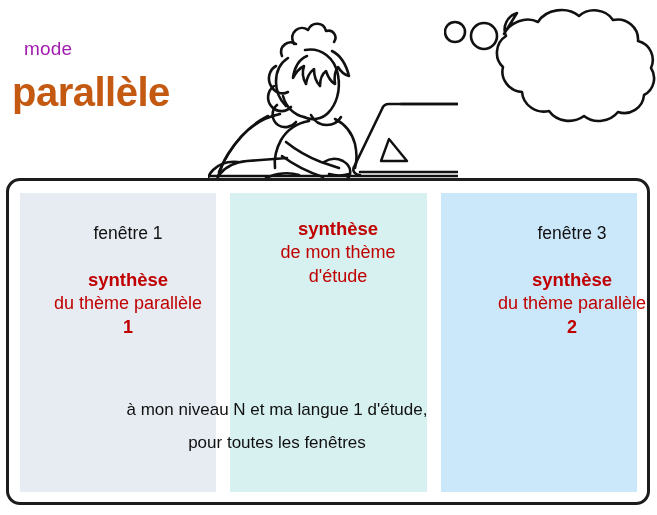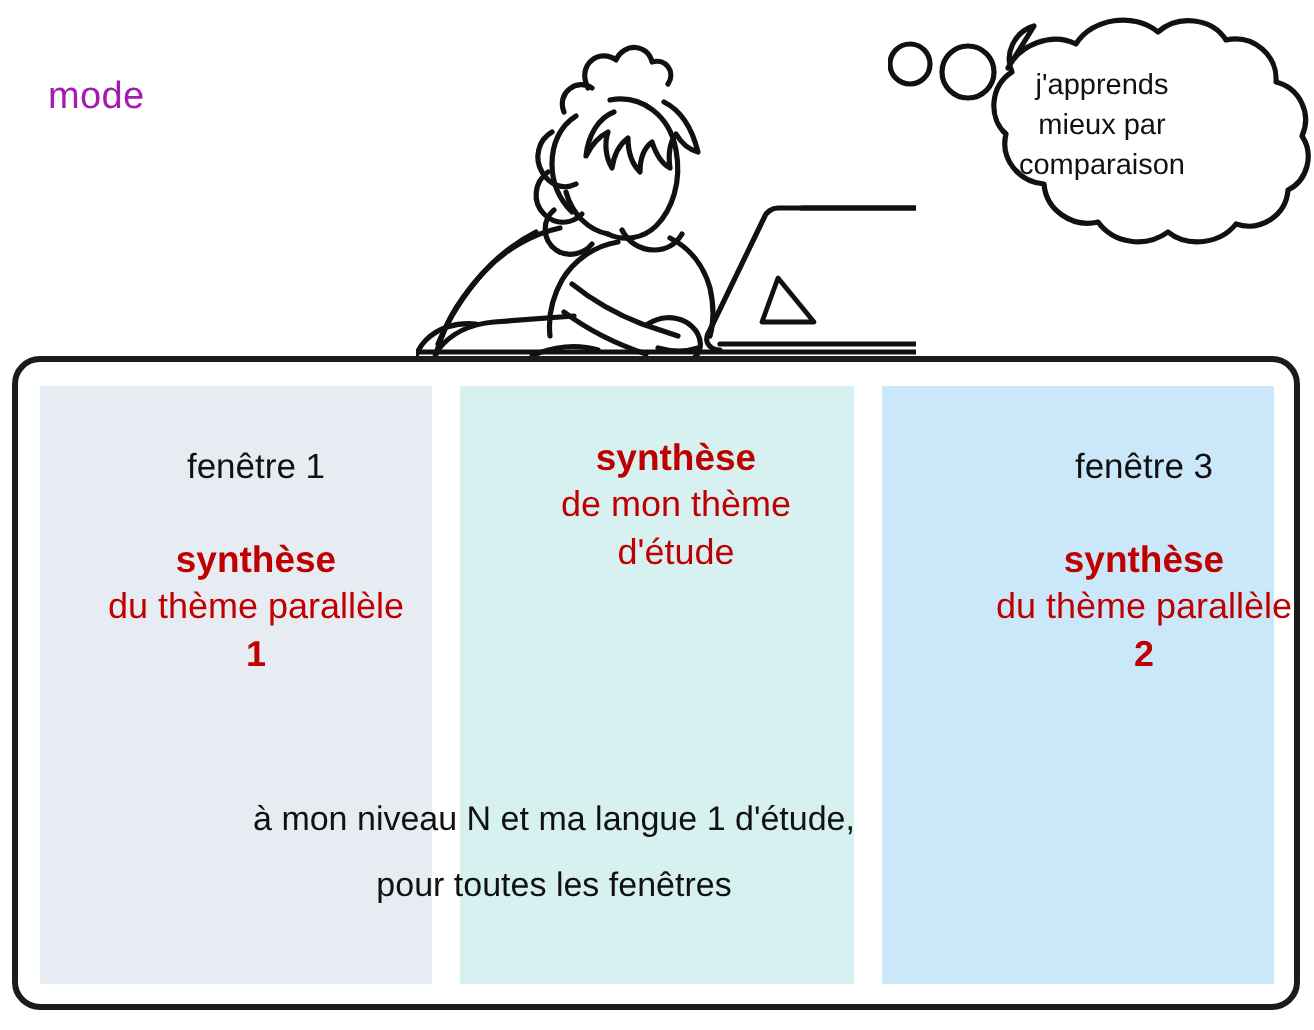--- a/index.html
+++ b/index.html
@@ -134,20 +134,21 @@
     color: #111111;
     white-space: pre-line;
   }
 </style>
 </head>
 <body>
 
 <div id="header-area">
 
   <div id="mode-label">mode</div>
+  <div id="mode-title" style="color: rgb(196, 89, 17);">parallèle</div>
 
   <svg id="illustration" viewBox="0 0 250 174" fill="none" stroke="#111111" stroke-width="2.6" stroke-linecap="round" stroke-linejoin="round">
 
     <path d="M86 40 c-6 -12 6 -20 14 -14 4 -9 16 -8 18 1 7 -2 12 5 8 11"></path>
     <path d="M74 52 c-4 -10 7 -17 14 -12"></path>
 
     <path d="M97 46 c16 -3 30 8 33 25 3 16 -2 30 -10 38 -6 6 -16 8 -24 4"></path>
     <path d="M96 113 c-10 -2 -18 -10 -21 -21"></path>
 
     <path d="M99 52 c-8 3 -13 12 -14 22 3 -6 7 -10 11 -12 -2 6 -1 13 2 18 1 -7 4 -12 8 -15 0 7 2 13 6 17 0 -7 2 -12 6 -15 2 6 5 11 9 13 -1 -7 0 -13 3 -17 3 5 7 8 11 9 -3 -12 -9 -21 -17 -25"></path>
@@ -190,23 +191,20 @@
   <svg id="thought-bubble" viewBox="0 0 213 130" fill="#ffffff" stroke="#111111" stroke-width="2.6">
 
     <path d="M60 28 c6 -12 22 -18 34 -12 8 -13 29 -16 41 -6 10 -9 27 -7 34 4 14 -3 26 8 25 21 12 3 18 16 13 27 6 9 3 22 -7 27 -1 13 -14 21 -26 17 -8 10 -24 12 -34 4 -11 8 -27 6 -35 -5 -13 3 -26 -6 -27 -19 -13 -1 -22 -13 -19 -25 -9 -8 -8 -24 3 -31 -4 -9 1 -20 11 -23 z" stroke-linejoin="round"></path>
 
     <circle cx="40" cy="30" r="13"></circle>
     <circle cx="11" cy="26" r="10"></circle>
     <circle cx="-13" cy="31" r="8"></circle>
     <circle cx="-33" cy="38" r="6"></circle>
     <circle cx="-50" cy="44" r="4.5"></circle>
   </svg>
-  <div id="bubble-text">j'apprends
-mieux par
-comparaison</div>
 
 </div>
 
 <div id="frame" style="border-color: rgb(28, 28, 28);"></div>
 
 <div id="columns">
   <div class="column" id="col-1" style="background: rgb(231, 236, 243);"></div>
   <div class="column" id="col-2" style="background: rgb(215, 240, 240);"></div>
   <div class="column" id="col-3" style="background: rgb(203, 232, 250);"></div>
 </div>

